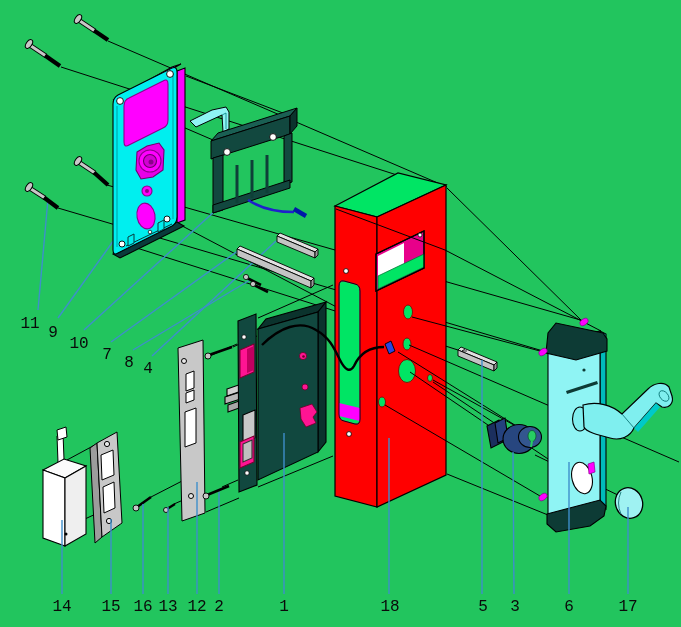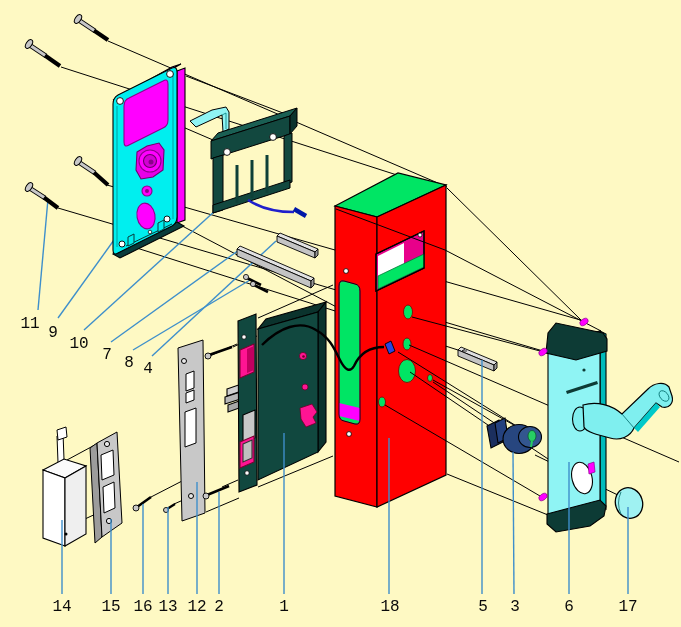--- a/index.html
+++ b/index.html
@@ -1,16 +1,16 @@
 <!DOCTYPE html>
 <html><head>
 <meta charset="utf-8">
 <style>
   html,body{margin:0;padding:0;background:#fff;}
-  .stage{position:relative;width:681px;height:627px;background:#fef9c3;overflow:hidden;
+  .stage{position:relative;width:681px;height:627px;background:#22c55e;overflow:hidden;
          font-family:"Liberation Mono", monospace;}
   svg{display:block;}
   text.callout{font-family:"Liberation Mono", monospace;font-size:16px;fill:#0a0a0a;}
 </style>
 </head>
 <body>
 
 <div class="stage">
 <svg width="681" height="627" viewBox="0 0 681 627">
 

